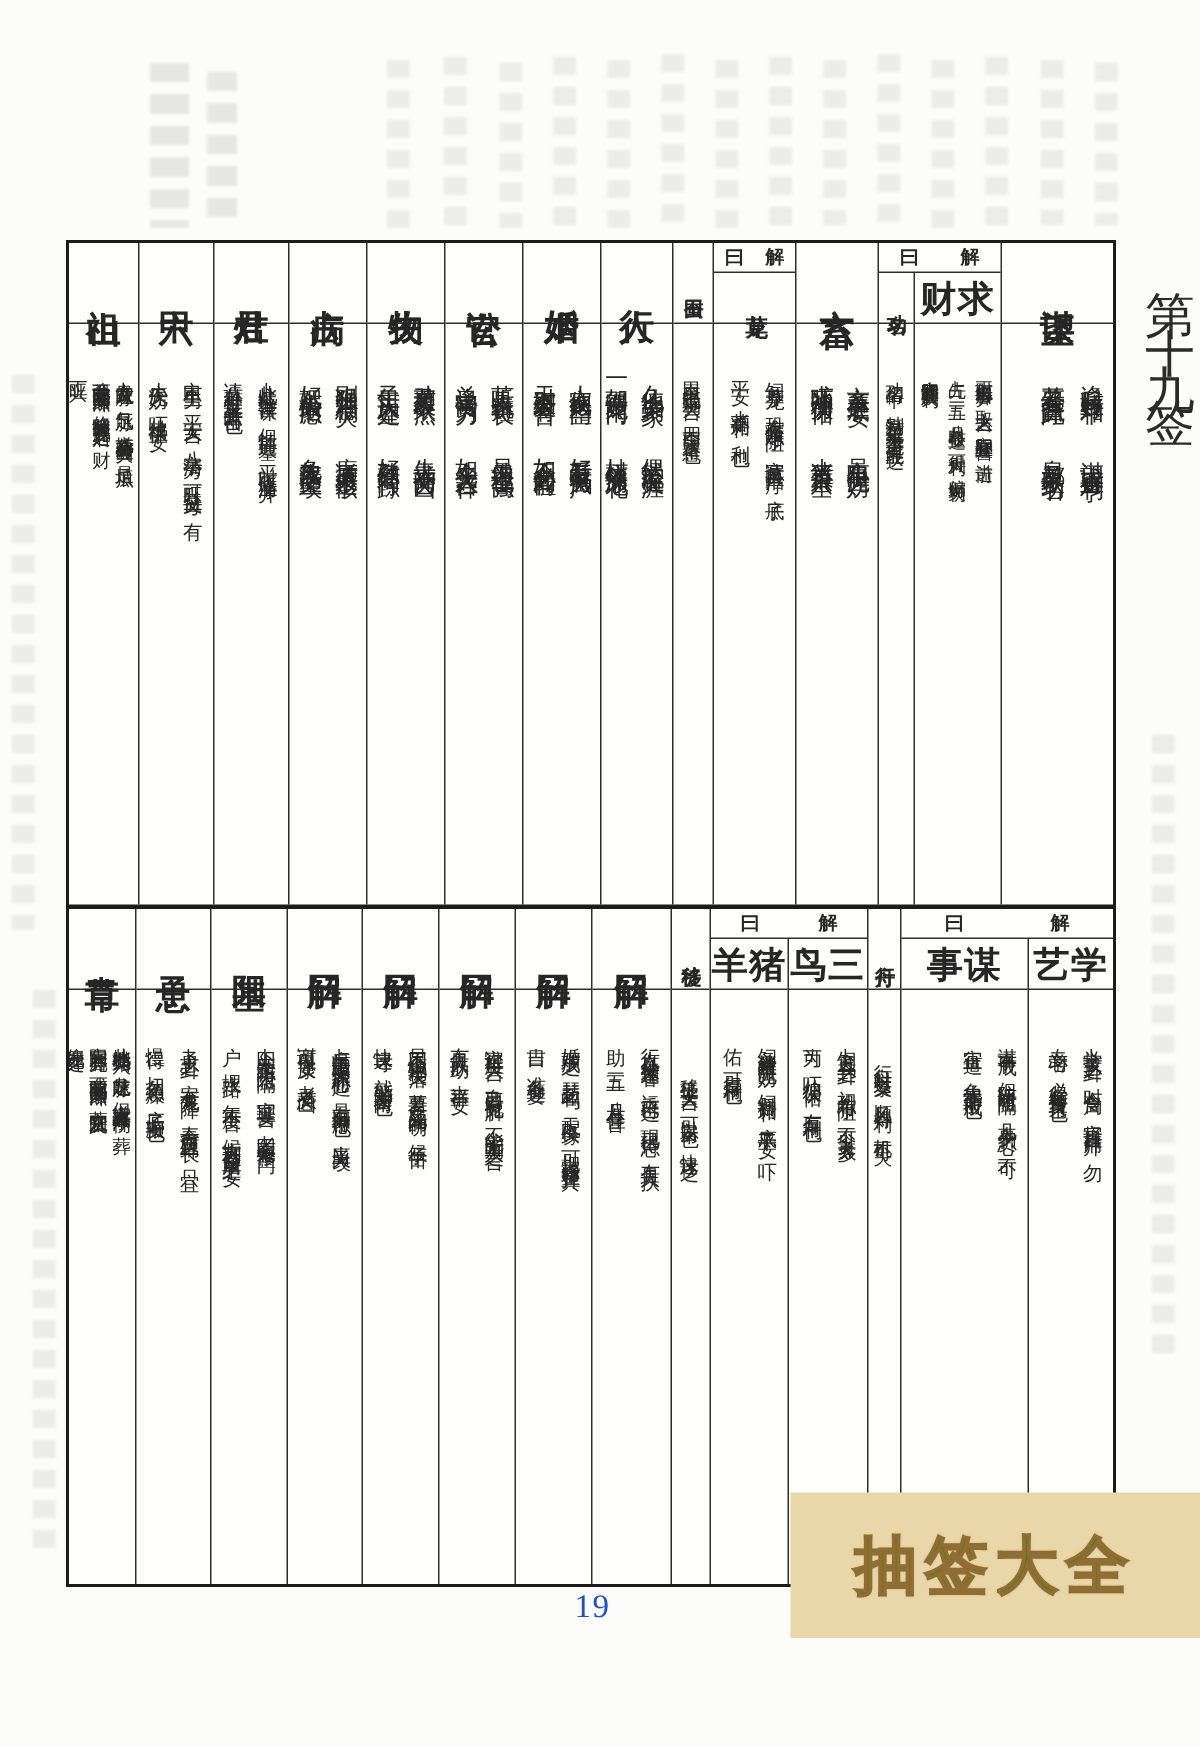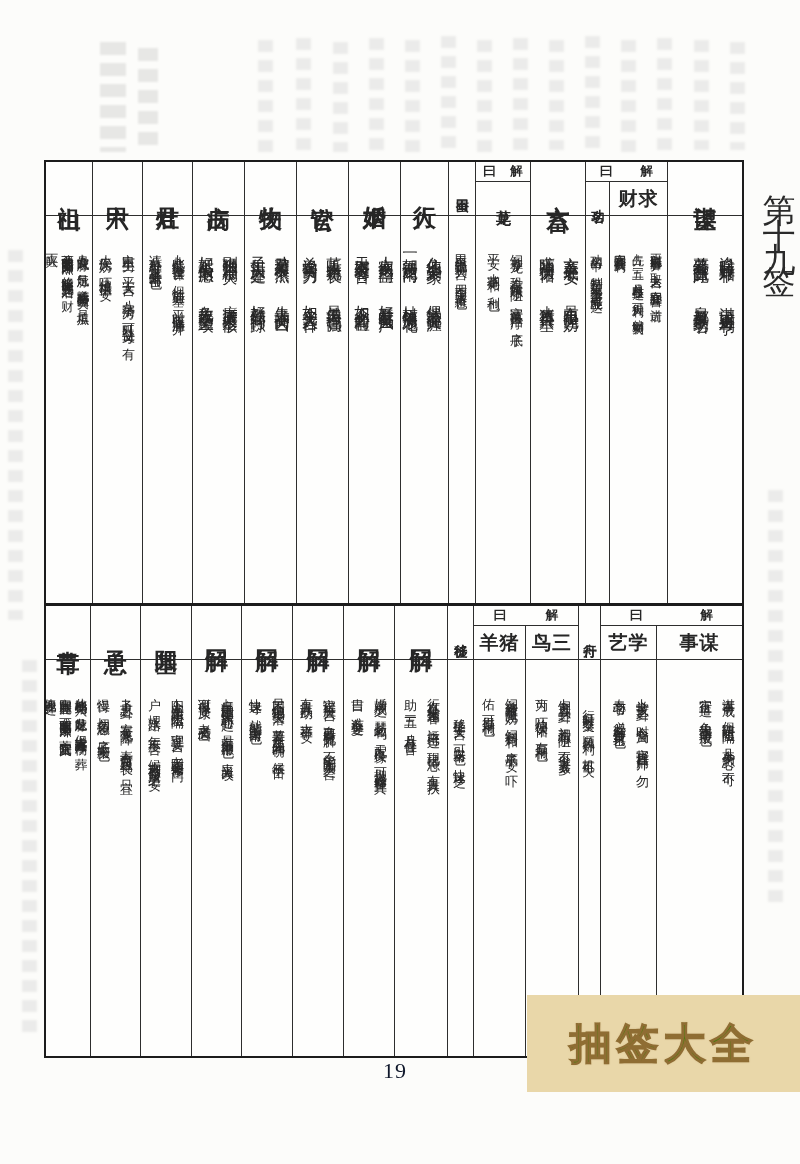--- a/index.html
+++ b/index.html
@@ -16,36 +16,36 @@
   .hdr{height:54px;border-bottom:1.6px solid #2e2e2e;display:flex;align-items:center;justify-content:center;
        font-weight:bold;box-sizing:border-box;flex:0 0 54px;}
   .hdr.v{writing-mode:vertical-rl;text-orientation:upright;font-size:23px;letter-spacing:1px;}
   .hdr.v.sm{font-size:13.5px;letter-spacing:0;}
   .strip{height:20px;flex:0 0 20px;border-bottom:1.2px solid #2e2e2e;display:flex;justify-content:space-around;
          align-items:center;font-size:12.5px;font-weight:bold;box-sizing:border-box;}
   .subcols{flex:1;display:flex;flex-direction:row;min-height:0;}
   .subcol{display:flex;flex-direction:column;border-right:1.5px solid #2e2e2e;box-sizing:border-box;min-width:0;}
   .subcol:last-child{border-right:none;}
   .hdr2{height:34px;flex:0 0 34px;border-bottom:1.6px solid #2e2e2e;display:flex;align-items:center;
-        justify-content:center;font-weight:bold;font-size:19px;letter-spacing:1px;box-sizing:border-box;}
+        justify-content:center;font-weight:bold;font-size:24px;letter-spacing:1px;box-sizing:border-box;}
   .hdr2.sm{writing-mode:vertical-rl;text-orientation:upright;font-size:13.5px;}
   .body{flex:1;writing-mode:vertical-rl;text-orientation:upright;padding:28px 2px 4px 0;box-sizing:border-box;
         letter-spacing:2px;overflow:hidden;}
   .body .ln{display:block;}
   .l2v .ln{font-size:15.5px;line-height:24px;}
   .l2w .ln{font-size:16px;line-height:26px;}
   .l2d .ln{font-size:13px;line-height:23px;}
   .l3d .ln{font-size:12.5px;line-height:15.5px;letter-spacing:1px;}
   .l3c .ln{font-size:12px;line-height:18px;letter-spacing:1px;}
   .one{writing-mode:horizontal-tb;display:flex;justify-content:center;}
   .one .ln{writing-mode:vertical-rl;text-orientation:upright;font-size:12.5px;line-height:16px;letter-spacing:2px;}
   
   .sign-title{position:absolute;left:756px;top:168px;writing-mode:vertical-rl;text-orientation:upright;
               font-size:33px;letter-spacing:24px;color:#2a2a2a;font-weight:500;}
-  .page-num{position:absolute;left:383px;top:1058px;font-size:22px;color:#0f172a;letter-spacing:1px;}
+  .page-num{position:absolute;left:383px;top:1058px;font-size:22px;color:#1d4ed8;letter-spacing:1px;}
   .watermark{position:absolute;left:527px;top:995px;width:273px;height:97px;background:#e9d7a9;z-index:6;
              display:flex;align-items:center;justify-content:center;}
   .watermark span{font-size:42px;font-weight:bold;letter-spacing:5px;color:#4d7c0f;
                   -webkit-text-stroke:1.3px #8f6d33;text-shadow:0 0 2px rgba(143,109,51,.55);}
   
   .smudge{position:absolute;width:15px;background:repeating-linear-gradient(to bottom,rgba(125,125,125,.16) 0 13px,
           rgba(0,0,0,0) 13px 21px);filter:blur(1.1px);}
   .smudge.h{background:repeating-linear-gradient(to bottom,rgba(120,120,125,.12) 0 12px,rgba(0,0,0,0) 12px 20px);}
 </style>
 </head>
@@ -308,32 +308,32 @@
         <span class="ln">行舟时运交泰　顺风得利　机不可失</span>
       </div>
     </div>
 
     <div class="colgroup" style="flex:1">
       <div class="strip">
         <span>曰</span>
         <span>解</span>
       </div>
       <div class="subcols">
+        <div class="subcol" style="flex:1">
+          <div class="hdr2">事谋</div>
+          <div class="body l2d">
+            <span class="ln">谋事有成　但防课时阻隔　凡事勿贪心　不可</span>
+            <span class="ln">宜行正道　免生祸非而成也</span>
+          </div>
+        </div>
         <div class="subcol" style="flex:0 0 56px">
           <div class="hdr2">艺学</div>
           <div class="body l2d">
             <span class="ln">卜学技艺之卦　时令合局　宜择吉日拜师　勿</span>
             <span class="ln">专心学习　必得名师传真艺也</span>
-          </div>
-        </div>
-        <div class="subcol" style="flex:1">
-          <div class="hdr2">事谋</div>
-          <div class="body l2d">
-            <span class="ln">谋事有成　但防课时阻隔　凡事勿贪心　不可</span>
-            <span class="ln">宜行正道　免生祸非而成也</span>
           </div>
         </div>
       </div>
     </div>
   </div>
 </div>
 
 <div class="page-num">19</div>
 
 <div class="watermark">

